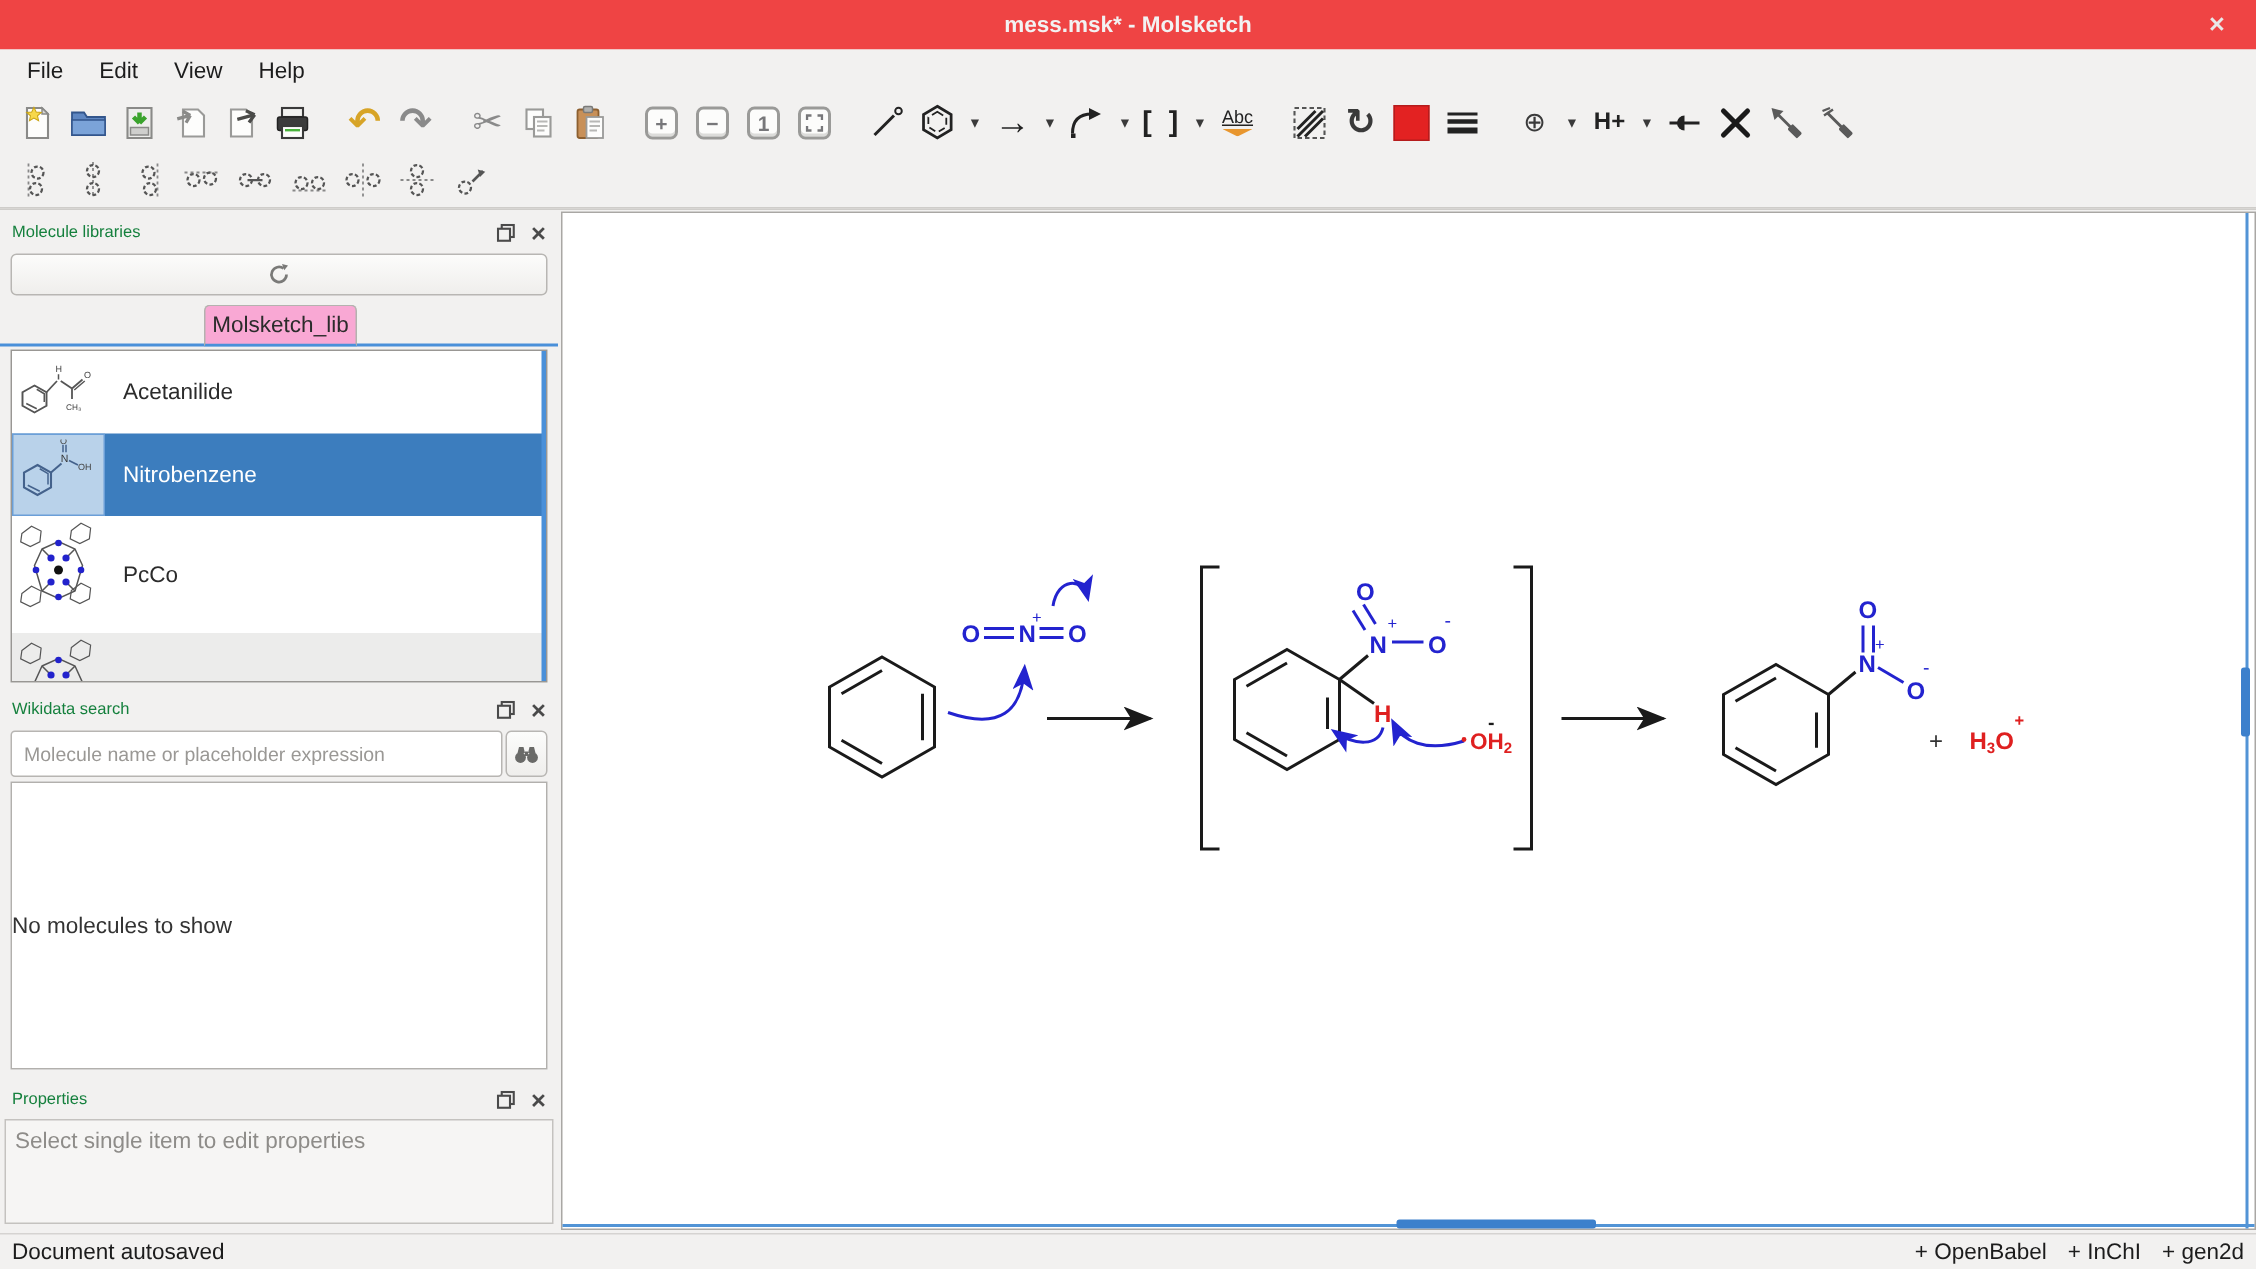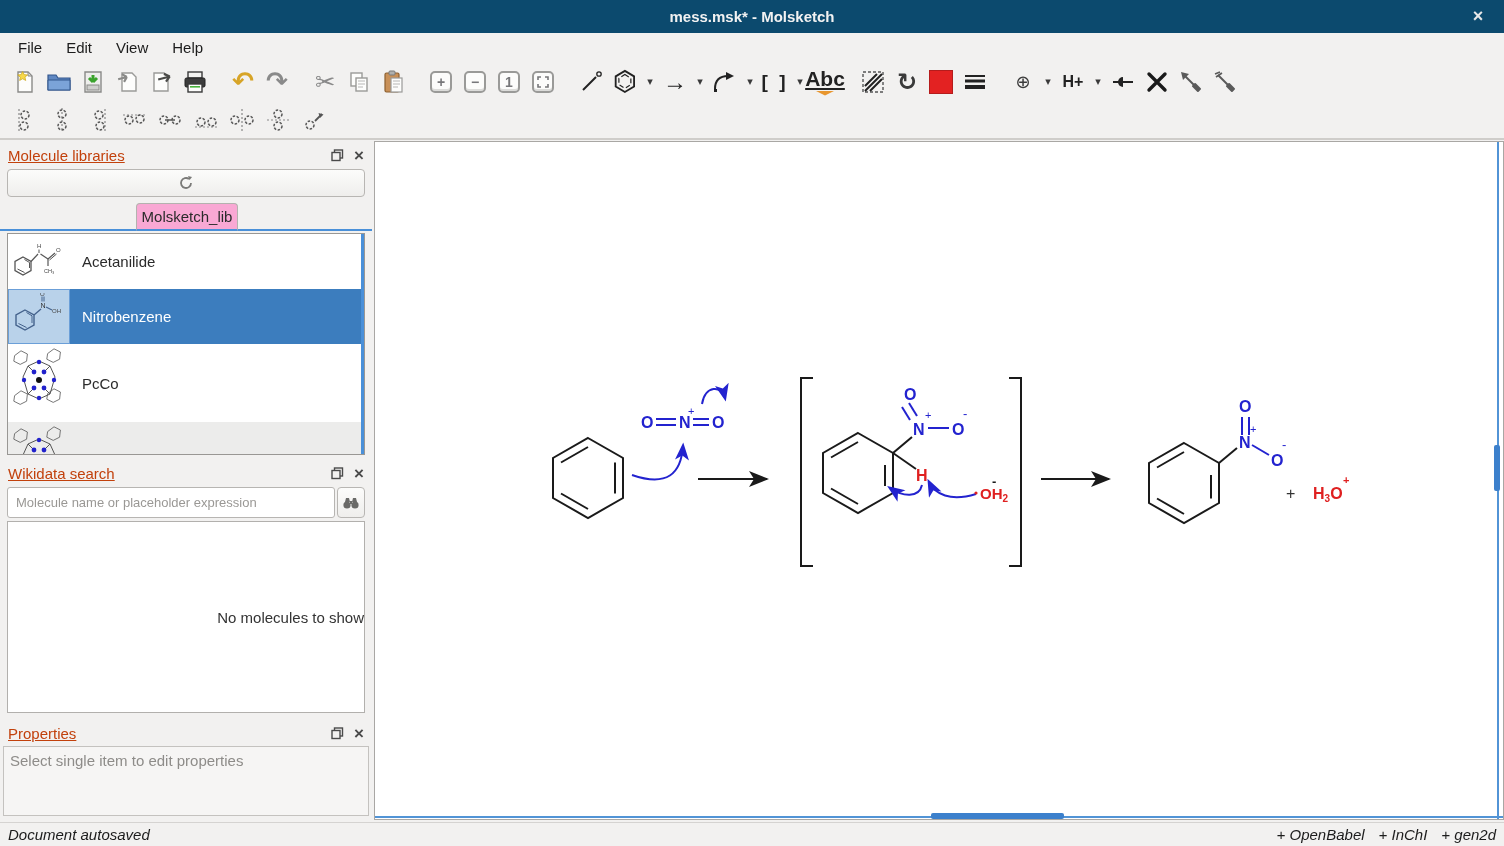--- a/index.html
+++ b/index.html
@@ -1,50 +1,50 @@
 <!DOCTYPE html>
 <html><head>
 <meta charset="utf-8">
 <style>
   * { margin:0; padding:0; box-sizing:border-box; }
   html,body { width:1504px; height:846px; overflow:hidden; }
   body { font-family:"Liberation Sans","DejaVu Sans",sans-serif; background:#f2f1f0; position:relative; font-size:15px; color:#1c1c1c; }
 
   
-  .titlebar { position:absolute; left:0; top:0; width:1504px; height:33px; background:#0c4a6e; display:flex; align-items:center; justify-content:center; }
+  .titlebar { position:absolute; left:0; top:0; width:1504px; height:33px; background:#ef4444; display:flex; align-items:center; justify-content:center; }
   .titlebar .title { color:#f2f2f2; font-weight:bold; font-size:15px; }
   .titlebar .close { position:absolute; right:14px; top:4px; color:#e8e8e8; font-size:18px; font-weight:bold; width:24px; height:24px; display:flex; align-items:center; justify-content:center; cursor:default; }
 
   
   .menubar { position:absolute; left:0; top:33px; width:1504px; height:29px; background:#f2f1f0; display:flex; align-items:center; padding-left:8px; gap:4px; }
   .menu-item { padding:3px 10px; border-radius:3px; }
 
   
   .toolbar1 { position:absolute; left:0; top:62px; width:1504px; height:39px; display:flex; align-items:center; padding-left:8px; }
   .toolbar2 { position:absolute; left:0; top:101px; width:1504px; height:38px; display:flex; align-items:center; padding-left:8px; border-bottom:1px solid #cfcdca; }
   .tb { width:34px; height:32px; display:flex; align-items:center; justify-content:center; border-radius:3px; position:relative; flex:0 0 auto; }
   .tb svg { display:block; }
   .gap { width:14px; flex:0 0 auto; }
   .dd { width:16px; height:32px; display:flex; align-items:center; justify-content:center; color:#3a3a3a; font-size:11px; flex:0 0 auto; }
   .glyph { font-size:20px; color:#3a3a3a; }
   .glyph.gold { color:#d7a427; font-weight:bold; }
   .glyph.gray { color:#8a8a8a; font-weight:bold; }
   .sqbtn { width:22px; height:22px; border:2px solid #9a9a98; border-radius:5px; background:#fcfcfb; color:#77777a; font-weight:bold; font-size:14px; display:flex; align-items:center; justify-content:center; box-shadow:inset 0 -2px 0 #dcdcda; }
   .redswatch { width:24px; height:24px; background:#e32222; border:1px solid #b51c1c; }
-  .txt-tool { font-weight:bold; font-size:21px; color:#222; line-height:1; text-align:center; }
+  .txt-tool { font-weight:normal; font-size:12px; color:#222; line-height:1; text-align:center; }
   .abc-underline { width:20px; height:0; border-bottom:5px solid #e8962e; clip-path:polygon(50% 100%,0 0,100% 0); margin:2px auto 0; }
   .bracket-label { font-size:19px; font-weight:bold; color:#222; letter-spacing:3px; }
   .hplus { font-size:16px; font-weight:bold; color:#222; }
   .arrow-label { font-size:24px; color:#222; line-height:0; }
   .align-btn { width:36px; height:30px; display:flex; align-items:center; justify-content:center; flex:0 0 auto; }
 
   
   .sidebar { position:absolute; left:0; top:140px; width:372px; height:682px; background:#f2f1f0; }
   .panel-header { position:absolute; left:0; width:372px; height:24px; display:flex; align-items:center; padding:0 8px; }
-  .panel-title { font-size:15px; color:#c2410c;text-decoration:underline; }
+  .panel-title { font-size:11px; color:#15803d; }
   .ph-icons { margin-left:auto; display:flex; align-items:center; gap:10px; color:#4a4a4a; }
   .ph-x { font-size:17px; font-weight:bold; line-height:1; }
   .btn { background:linear-gradient(#fcfcfb,#efeeec); border:1px solid #b8b6b3; border-radius:4px; display:flex; align-items:center; justify-content:center; }
   .refresh-btn { position:absolute; left:7px; top:29px; width:358px; height:28px; }
   .tabbar { position:absolute; left:0; top:63px; width:372px; height:28px; }
   .tabbar .blue-line { position:absolute; left:0; top:26px; width:372px; height:2px; background:#4a90d9; }
   .tab { position:absolute; left:136px; top:0; width:102px; height:28px; background:#f9a8d4; border:1px solid #b4b2af; border-bottom:2px solid #4a90d9; border-radius:4px 4px 0 0; display:flex; align-items:center; justify-content:center; font-size:15px; color:#2b2b2b; }
   .liblist { position:absolute; left:7px; top:93px; width:358px; height:222px; background:#fff; border:1px solid #999794; overflow:hidden; }
   .librow { display:flex; align-items:center; height:55px; position:relative; }
   .librow .thumb { width:62px; height:100%; display:flex; align-items:center; justify-content:center; flex:0 0 auto; }
@@ -52,34 +52,34 @@
   .librow.selected { background:#3c7dbe; }
   .librow.selected .lbl { color:#fff; }
   .librow.selected .thumb { background:#b9d2ea; border:1px solid #6b9fd8; }
   .librow.alt { background:#ececeb; }
   .librow.tall { height:78px; }
   .lib-scroll { position:absolute; right:0; top:0; width:3px; height:100%; background:#4a90d9; }
   .search-row { position:absolute; left:7px; top:347px; width:358px; height:31px; display:flex; gap:2px; }
   .search-input { flex:1; border:1px solid #b7b5b2; border-radius:3px; background:#fff; padding:0 8px; font-size:13px; color:#2b2b2b; font-family:inherit; }
   .search-input::placeholder { color:#9a9895; }
   .search-btn { width:28px; height:31px; }
-  .results { position:absolute; left:7px; top:381px; width:358px; height:192px; background:#fff; border:1px solid #b2b0ad; display:flex; align-items:center; justify-content:flex-end; }
+  .results { position:absolute; left:7px; top:381px; width:358px; height:192px; background:#fff; border:1px solid #b2b0ad; display:flex; align-items:center; justify-content:flex-start; }
   .results .msg { font-size:15px; color:#333; }
   .prop-content { position:absolute; left:3px; top:606px; width:366px; height:70px; background:#f6f5f4; border:1px solid #c4c2bf; padding:5px 6px; }
   .prop-content .msg { color:#8e8c89; font-size:15px; }
 
   
   .canvas { position:absolute; left:374px; top:141px; width:1130px; height:679px; background:#fff; border:1px solid #a9a7a4; }
   .hscroll-line { position:absolute; left:0; top:674px; width:1128px; height:2px; background:#5294d6; }
   .hscroll-thumb { position:absolute; left:556px; top:671px; width:133px; height:6px; background:#3c80cc; border-radius:2px; }
   .vscroll-line { position:absolute; left:1122px; top:0; width:2px; height:677px; background:#5294d6; }
   .vscroll-thumb { position:absolute; left:1119px; top:303px; width:6px; height:46px; background:#3c80cc; border-radius:2px; }
 
   
-  .statusbar { position:absolute; left:0; top:822px; width:1504px; height:24px; background:#f2f1f0; border-top:1px solid #d5d3d1; display:flex; align-items:center; padding:0 8px; font-size:15px; color:#1c1c1c;font-style:italic; }
+  .statusbar { position:absolute; left:0; top:822px; width:1504px; height:24px; background:#f2f1f0; border-top:1px solid #d5d3d1; display:flex; align-items:center; padding:0 8px; font-size:15px; color:#1c1c1c; }
   .statusbar .right { margin-left:auto; display:flex; gap:14px; }
 
   .thin-sep { position:absolute; left:0; top:139px; width:1504px; height:1px; background:#cfcdca; }
 </style>
 </head>
 <body>
 
 <div class="titlebar">
   <span class="title">mess.msk* - Molsketch</span>
   <span class="close">×</span>

